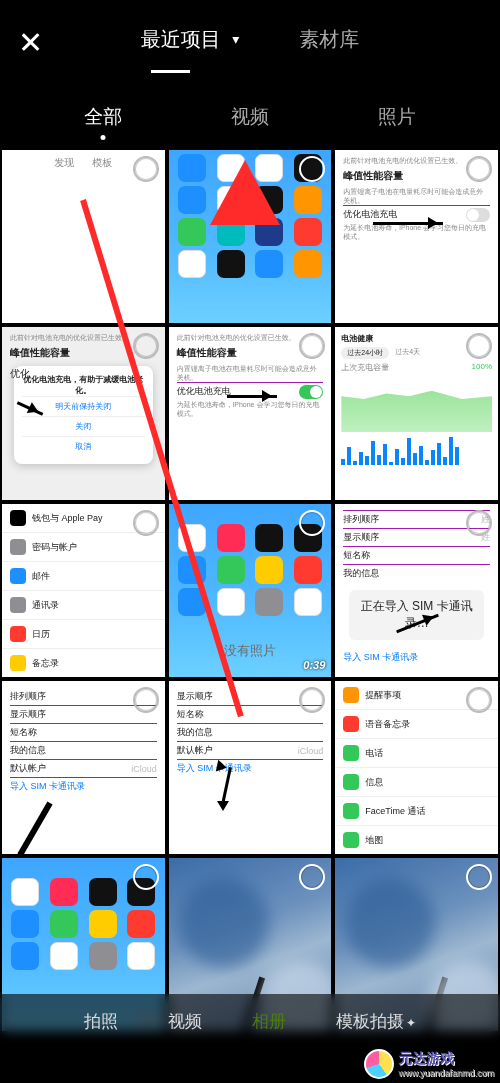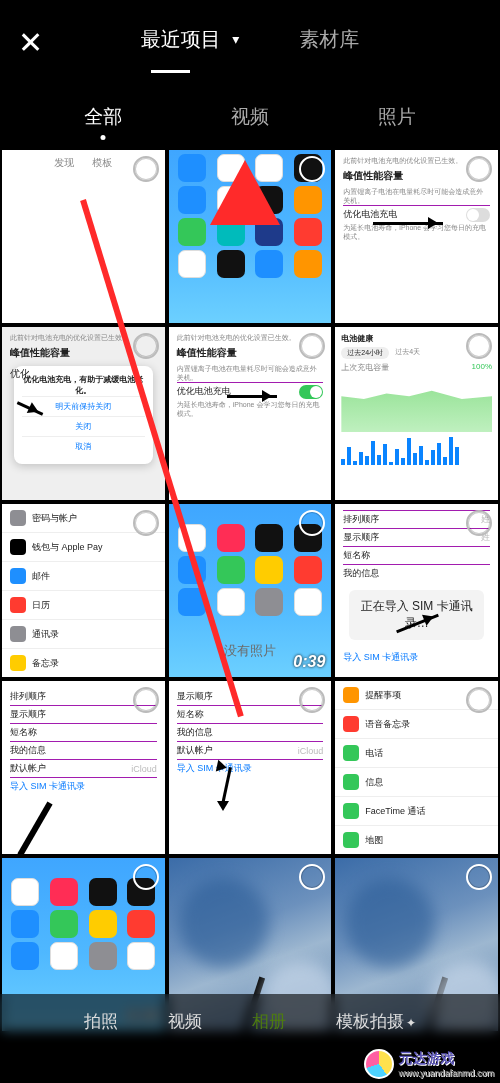--- a/index.html
+++ b/index.html
@@ -140,21 +140,21 @@
   .wallpaper::after{width:80px;height:80px;background:#c8d8ea;right:-10px;bottom:-10px;opacity:.7}
 
   
   .stub{position:absolute;width:6px;height:60px;background:#000;left:50%;bottom:-5px;transform:rotate(18deg);}
 
   
   .arrow-black{position:absolute;background:#000;height:3px;}
   .arrow-black::after{content:"";position:absolute;right:-1px;top:-5px;border:6px solid transparent;border-left:10px solid #000;}
 
   
-  .dur{position:absolute;right:6px;bottom:6px;font-size:16px;color:#fff;font-weight:600;font-style:italic;text-shadow:0 0 3px #000;}
+  .dur{position:absolute;right:6px;bottom:6px;font-size:11px;color:#fff;font-weight:600;font-style:italic;text-shadow:0 0 3px #000;}
 
   
   .red-arrow-wrap{position:absolute;left:0;top:160px;width:500px;height:600px;pointer-events:none;}
   .red-line{position:absolute;width:6px;height:540px;background:#ff2a2a;left:80px;top:40px;transform:rotate(-17deg);transform-origin:top;}
   .red-head{position:absolute;left:210px;top:0;width:0;height:0;border-left:35px solid transparent;border-right:35px solid transparent;border-bottom:65px solid #ff2a2a;}
 
   
   .bottom-bar{
     position:absolute;left:0;right:0;bottom:34px;
     display:flex;justify-content:center;gap:50px;
@@ -312,38 +312,38 @@
         <div class="bar" style="height:75%"></div>
         <div class="bar" style="height:28%"></div>
       <div class="bar" style="height:95%"></div>
         <div class="bar" style="height:60%"></div>
     </div>
     <span class="sel-circle dark"></span>
   </div>
 
   <div class="cell ioslist">
     <div class="li">
+        <div class="ic" style="background:#000"></div>
+        <span>钱包与 Apple Pay</span>
+      </div>
+    <div class="li">
         <div class="ic c-gray"></div>
         <span>密码与帐户</span>
       </div>
     <div class="li">
-        <div class="ic" style="background:#000"></div>
-        <span>钱包与 Apple Pay</span>
-      </div>
-    <div class="li">
         <div class="ic c-blue"></div>
         <span>邮件</span>
       </div>
     <div class="li">
+        <div class="ic" style="background:#8e8e93"></div>
+        <span>通讯录</span>
+      </div>
+    <div class="li">
         <div class="ic" style="background:#ff3b30"></div>
         <span>日历</span>
-      </div>
-    <div class="li">
-        <div class="ic" style="background:#8e8e93"></div>
-        <span>通讯录</span>
       </div>
     <div class="li">
         <div class="ic c-yellow"></div>
         <span>备忘录</span>
       </div>
 
     <span class="sel-circle dark"></span>
   </div>
 
   <div class="cell ios-home">

